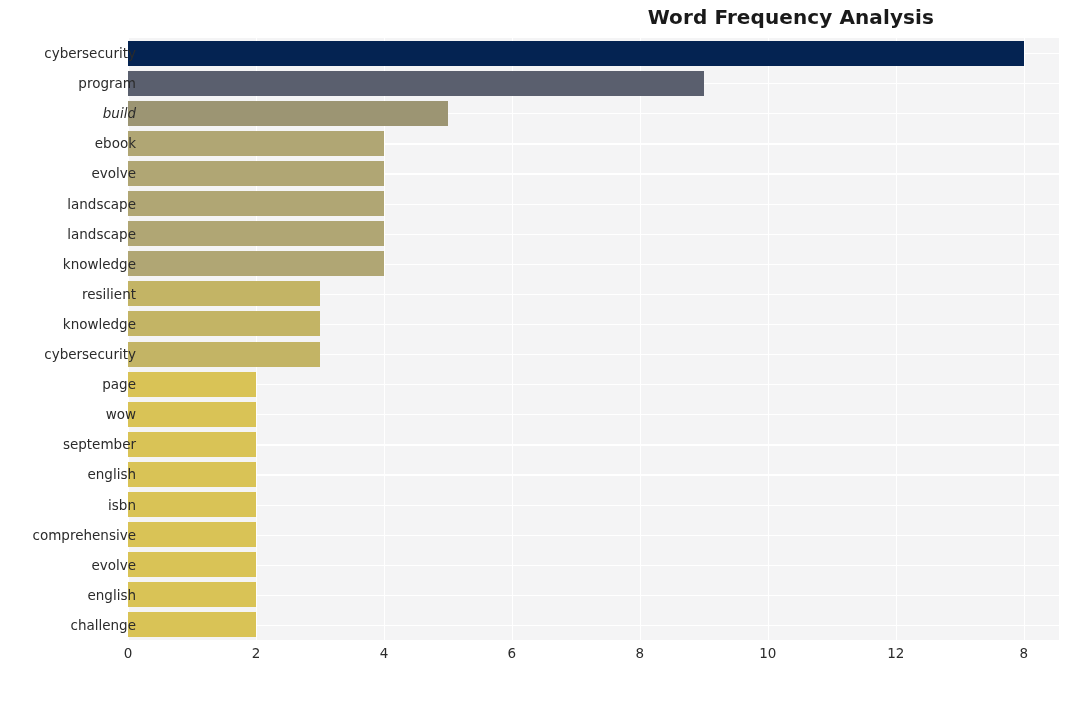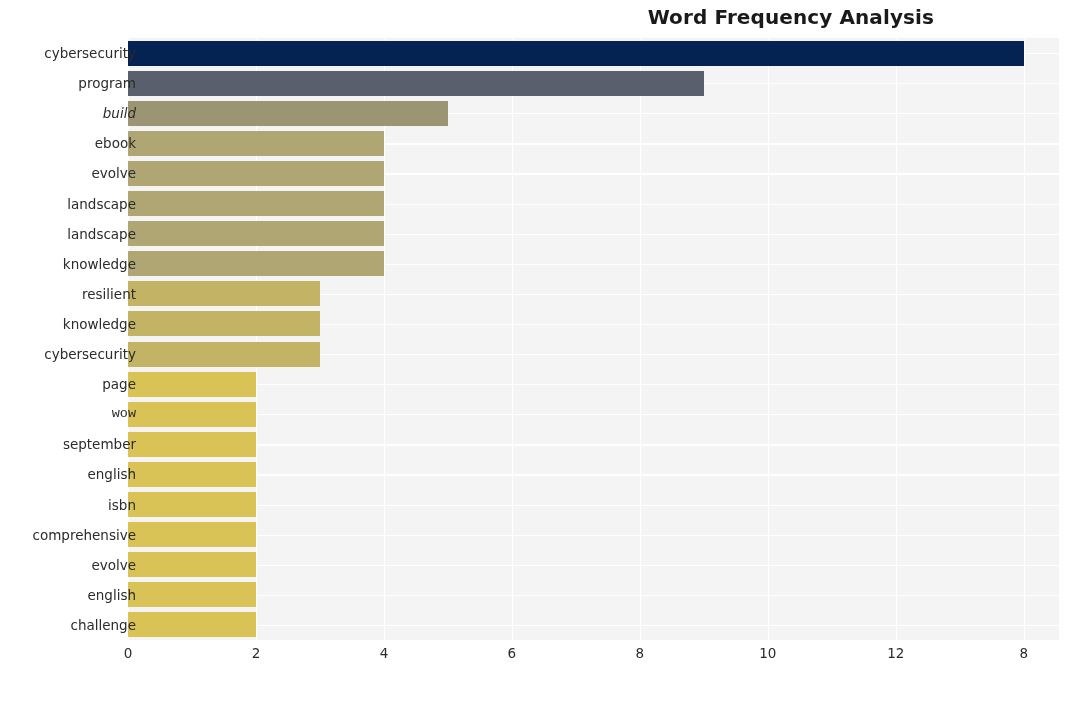--- a/index.html
+++ b/index.html
@@ -170,21 +170,21 @@
       <div class="ytick" style="top: 67.25px; font-style: italic;">build</div>
       <div class="ytick" style="top: 97.35px;">ebook</div>
       <div class="ytick" style="top: 127.45px;">evolve</div>
       <div class="ytick" style="top: 157.55px;">landscape</div>
       <div class="ytick" style="top: 187.65px;">landscape</div>
       <div class="ytick" style="top: 217.75px;">knowledge</div>
       <div class="ytick" style="top: 247.85px;">resilient</div>
       <div class="ytick" style="top: 277.95px;">knowledge</div>
       <div class="ytick" style="top: 308.05px;">cybersecurity</div>
       <div class="ytick" style="top: 338.15px;">page</div>
-      <div class="ytick" style="top: 368.25px; font-family: Liberation Mono, monospace;">wow</div>
+      <div class="ytick" style="top: 368.25px;">wow</div>
       <div class="ytick" style="top: 398.35px;">september</div>
       <div class="ytick" style="top: 428.45px; padding-left: 24px;">english</div>
       <div class="ytick" style="top: 458.55px;">isbn</div>
       <div class="ytick" style="top: 488.65px;">comprehensive</div>
       <div class="ytick" style="top: 518.75px;">evolve</div>
       <div class="ytick" style="top: 548.85px;">english</div>
       <div class="ytick" style="top: 578.95px;">challenge</div>
     </div>
 
   <div id="xlabels">

